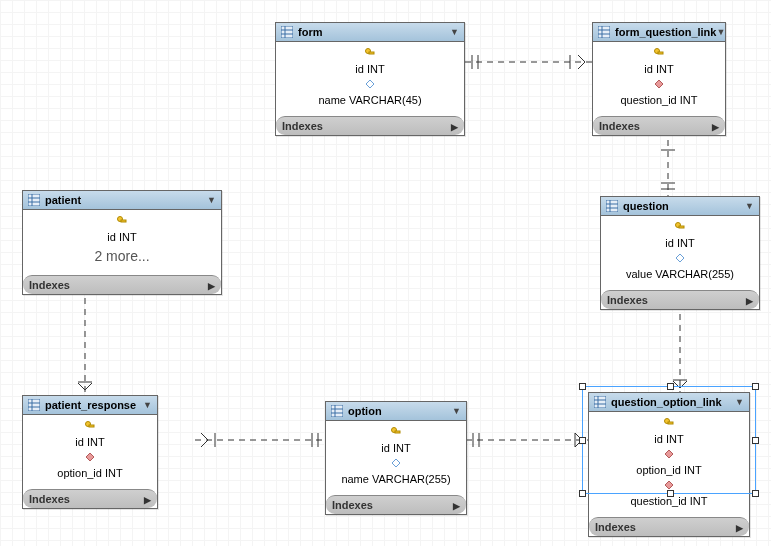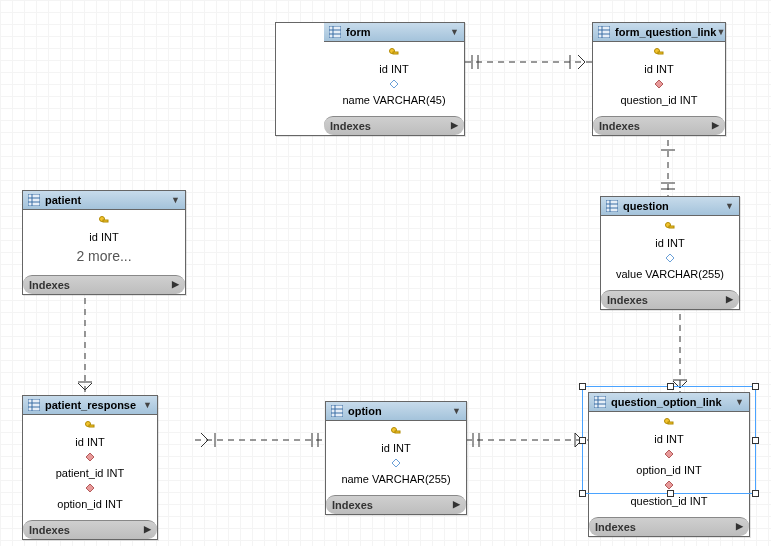--- a/index.html
+++ b/index.html
@@ -57,21 +57,21 @@
     text-align: center;
     color: #555;
     font-size: 14px;
     padding: 3px 0;
   }
   .indexes {
     background: linear-gradient(#cfcfcf,#bdbdbd);
     border-top: 1px solid #888;
     padding: 3px 6px;
     display: flex;
-    align-items: flex-start;
+    align-items: flex-end;
     font-weight: bold;
     color: #333;
     border-radius: 9px;
   }
   .indexes .chev {
     margin-left: auto;
     color: #333;
     font-size: 9px;
   }
   
@@ -138,21 +138,21 @@
   <line class="tick" x1="318" y1="433" x2="318" y2="447"></line>
 
   <line x1="85" y1="276" x2="85" y2="395"></line>
   <line class="tick" x1="78" y1="283" x2="92" y2="283"></line>
   <line class="tick" x1="78" y1="289" x2="92" y2="289"></line>
   <line class="tick" x1="78" y1="382" x2="92" y2="382"></line>
   <line class="tick" x1="85" y1="390" x2="78" y2="383"></line>
   <line class="tick" x1="85" y1="390" x2="92" y2="383"></line>
 </svg>
 
-<div class="entity" style="left:275px; top:22px; width:190px;padding-left:48px;">
+<div class="entity" style="left:275px; top:22px; width:190px;">
   <div class="entity-header">
     <span class="table-icon">
       <svg width="12" height="12">
           <rect x="0" y="0" width="12" height="12" fill="#e6eef7" stroke="#3b6ea5"></rect>
           <line x1="0" y1="4" x2="12" y2="4" stroke="#3b6ea5"></line>
           <line x1="0" y1="8" x2="12" y2="8" stroke="#3b6ea5"></line>
           <line x1="4" y1="0" x2="4" y2="12" stroke="#3b6ea5"></line>
         </svg>
     </span>
     <span>form</span>
@@ -214,21 +214,21 @@
         </span>
       <span>question_id INT</span>
     </div>
   </div>
   <div class="indexes">
     <span>Indexes</span>
     <span class="chev">▶</span>
   </div>
 </div>
 
-<div class="entity" style="left:22px; top:190px; width:164px;">
+<div class="entity" style="left:22px; top:190px; width:200px;">
   <div class="entity-header">
     <span class="table-icon">
       <svg width="12" height="12">
           <rect x="0" y="0" width="12" height="12" fill="#e6eef7" stroke="#3b6ea5"></rect>
           <line x1="0" y1="4" x2="12" y2="4" stroke="#3b6ea5"></line>
           <line x1="0" y1="8" x2="12" y2="8" stroke="#3b6ea5"></line>
           <line x1="4" y1="0" x2="4" y2="12" stroke="#3b6ea5"></line>
         </svg>
     </span>
     <span>patient</span>
@@ -245,21 +245,21 @@
       <span>id INT</span>
     </div>
     <div class="more">2 more...</div>
   </div>
   <div class="indexes">
     <span>Indexes</span>
     <span class="chev">▶</span>
   </div>
 </div>
 
-<div class="entity" style="left:600px; top:196px; width:140px;">
+<div class="entity" style="left:600px; top:196px; width:160px;">
   <div class="entity-header">
     <span class="table-icon">
       <svg width="12" height="12">
           <rect x="0" y="0" width="12" height="12" fill="#e6eef7" stroke="#3b6ea5"></rect>
           <line x1="0" y1="4" x2="12" y2="4" stroke="#3b6ea5"></line>
           <line x1="0" y1="8" x2="12" y2="8" stroke="#3b6ea5"></line>
           <line x1="4" y1="0" x2="4" y2="12" stroke="#3b6ea5"></line>
         </svg>
     </span>
     <span>question</span>
@@ -305,28 +305,20 @@
   </div>
   <div class="entity-body">
     <div class="col-row">
       <span class="sym">
           <svg width="10" height="10">
             <circle cx="3" cy="3" r="2.5" fill="#f4c430" stroke="#b08900"></circle>
             <rect x="4" y="4" width="5" height="2" fill="#f4c430" stroke="#b08900"></rect>
           </svg>
         </span>
       <span>id INT</span>
-    </div>
-    <div class="col-row">
-      <span class="sym">
-          <svg width="10" height="10">
-            <polygon points="5,1 9,5 5,9 1,5" fill="#e89a9a" stroke="#b35a5a"></polygon>
-          </svg>
-        </span>
-      <span>patient_id INT</span>
     </div>
     <div class="col-row">
       <span class="sym">
           <svg width="10" height="10">
             <polygon points="5,1 9,5 5,9 1,5" fill="#e89a9a" stroke="#b35a5a"></polygon>
           </svg>
         </span>
       <span>option_id INT</span>
     </div>
   </div>

